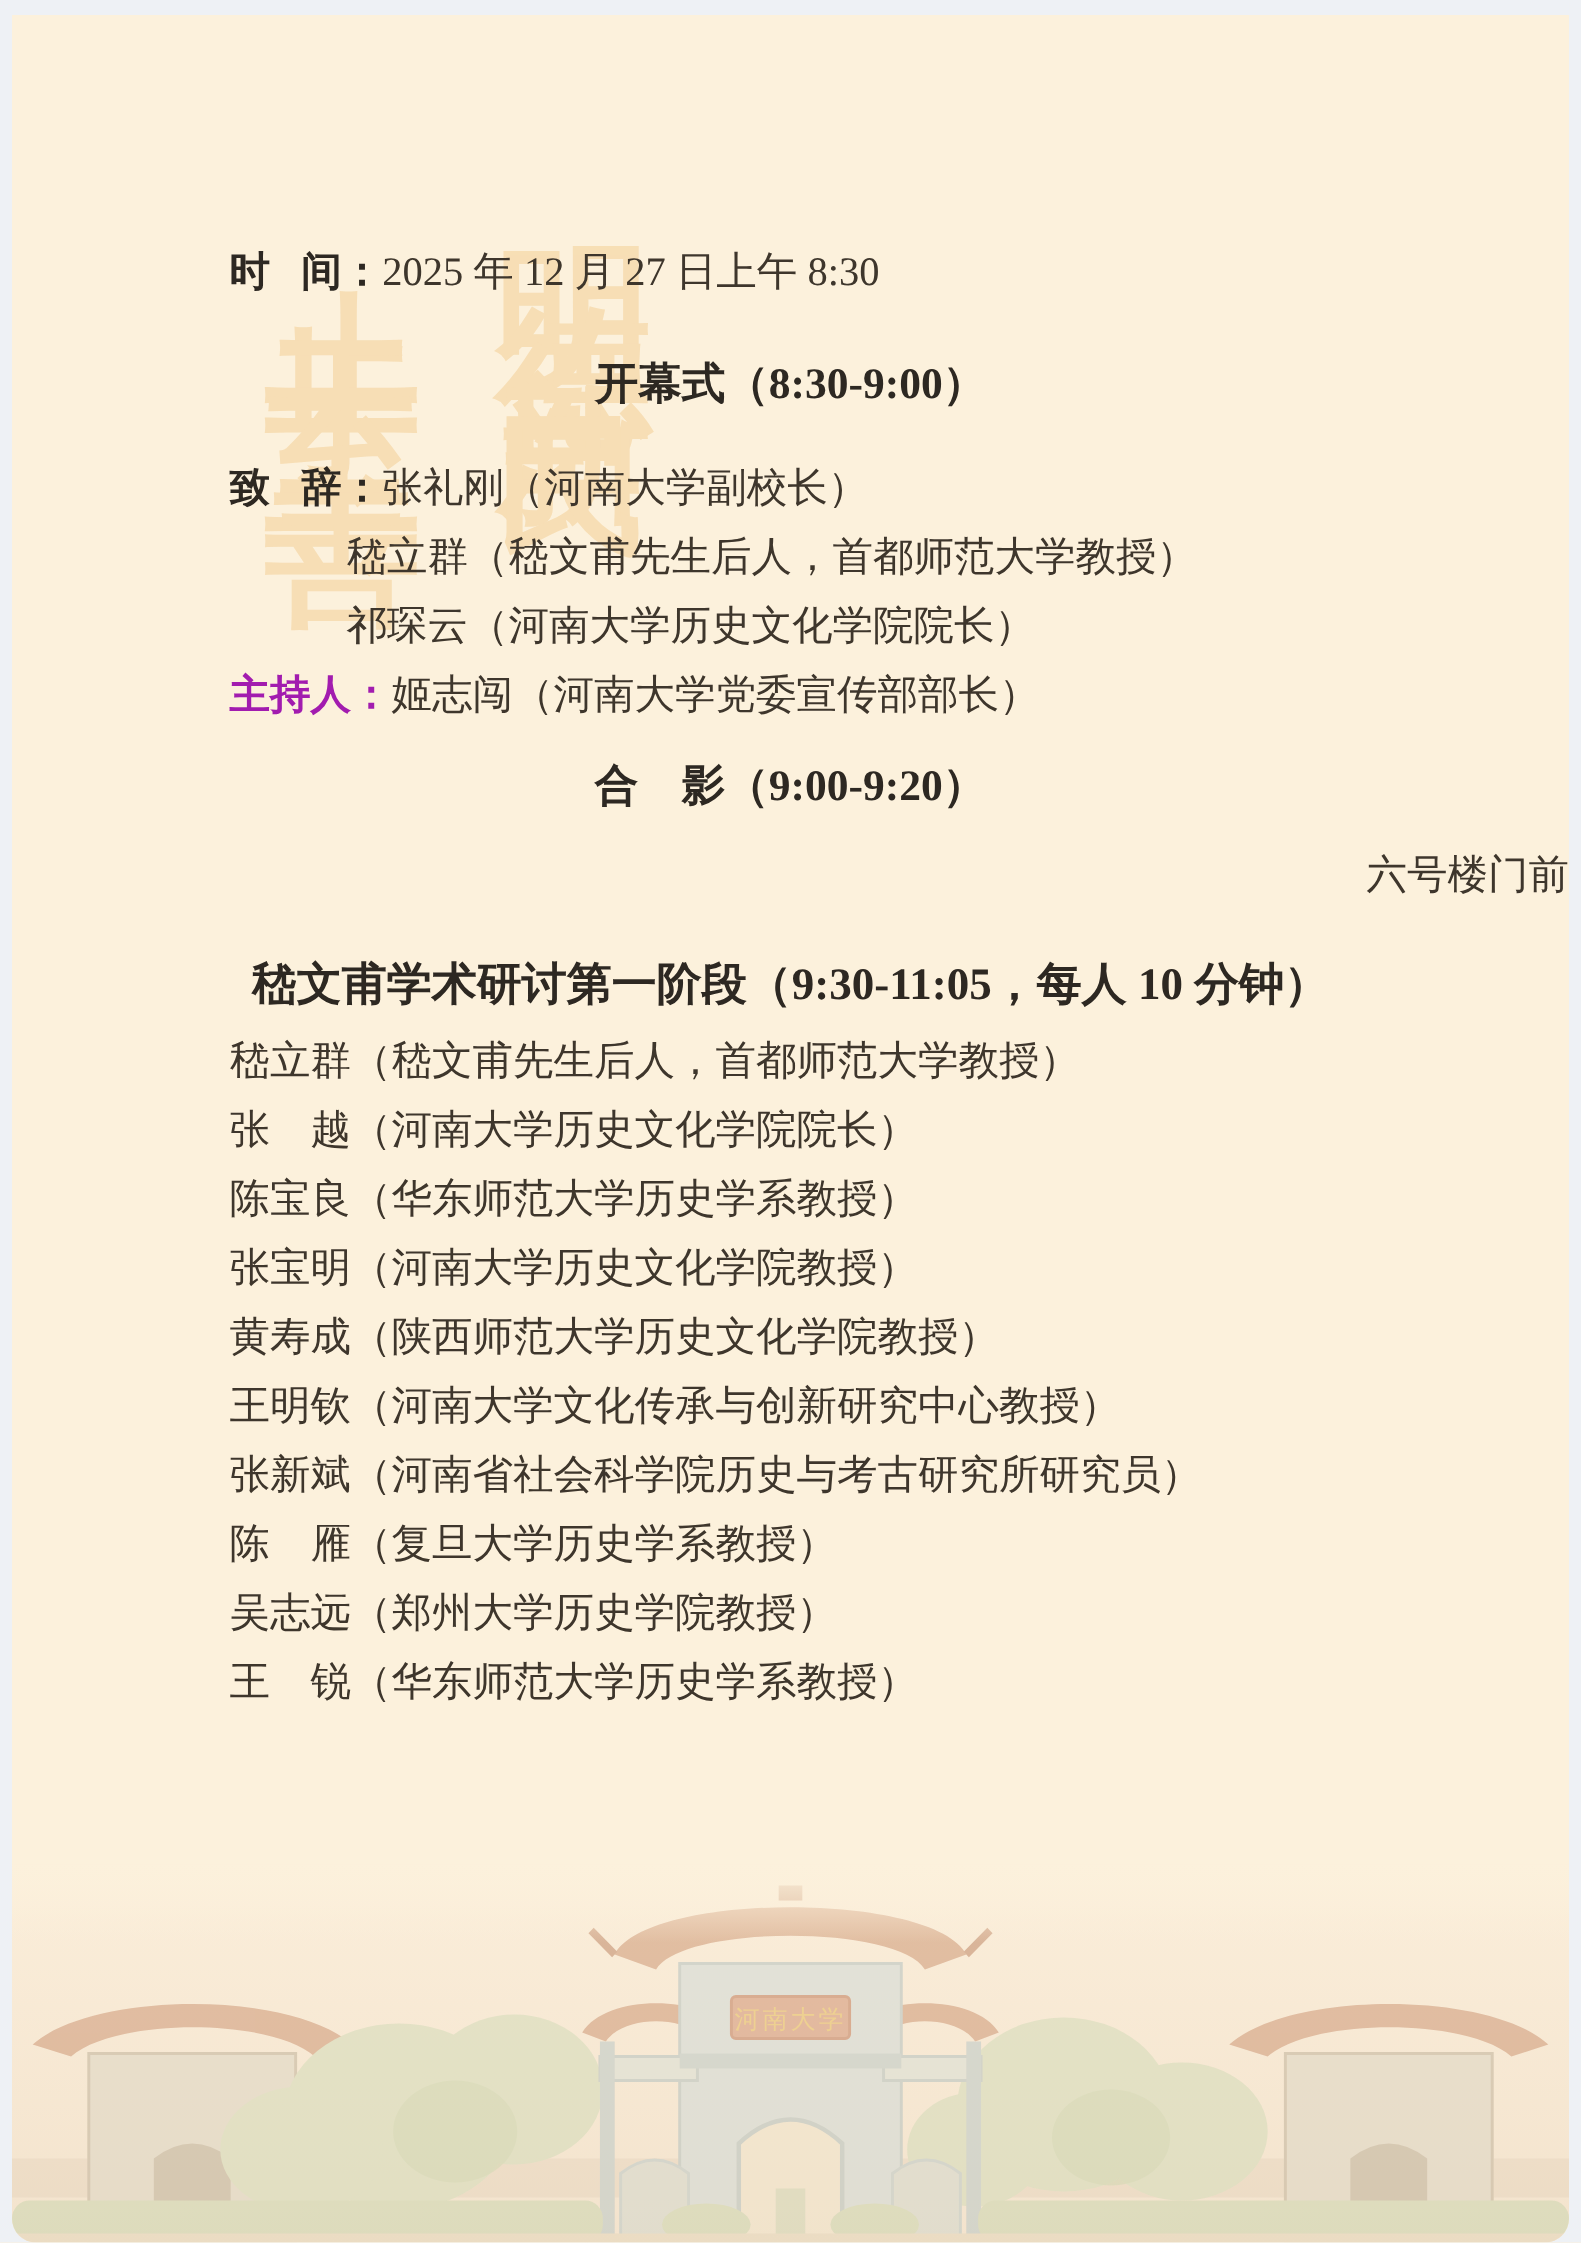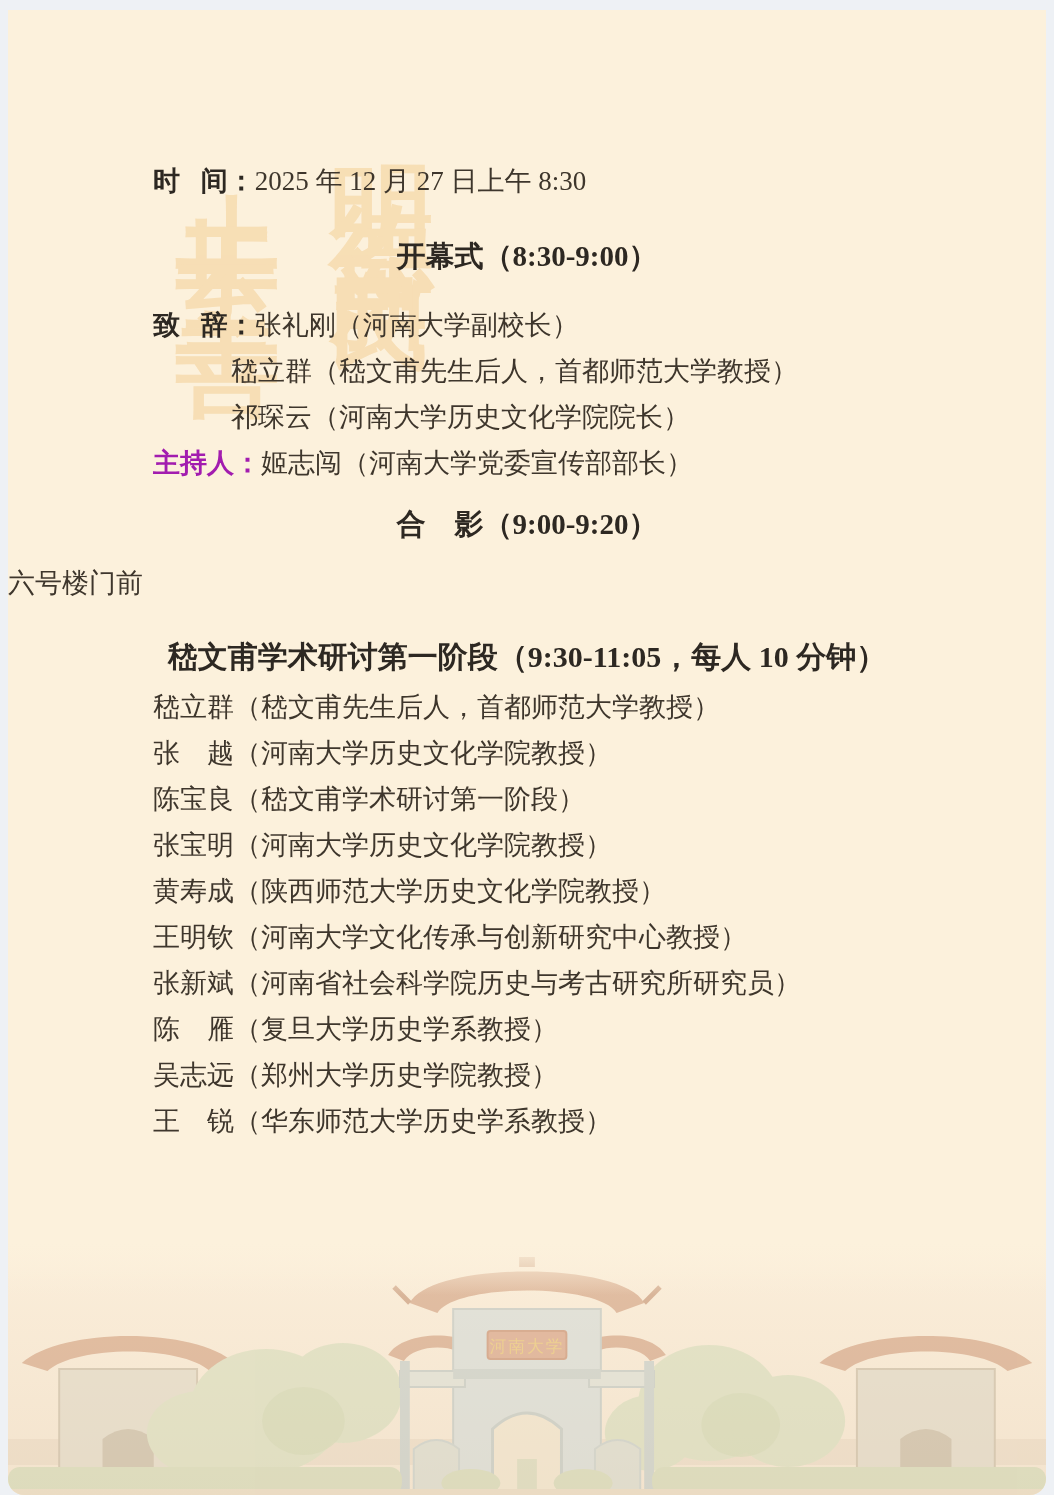--- a/index.html
+++ b/index.html
@@ -37,21 +37,21 @@
   .label{font-weight:700;color:#2d2822;word-spacing:14px;}
   .hostlabel{font-weight:700;color:#a21caf;}
   .indent{padding-left:223px;}
   .heading{
     text-align:center;padding-left:0;
     font-size:29px;line-height:32px;height:32px;
     font-weight:700;color:#2d2822;white-space:nowrap;
   }
   .h-session{font-size:30px;}
   .sub-center{
-    text-align:left;padding-left:0;
+    text-align:right;padding-left:0;
     font-size:27px;line-height:30px;height:30px;color:#3e362c;
   }
   .host-bold{font-size:25px;font-weight:700;color:#2d2822;}
   .mt-first{margin-top:156px;}
   .mt20{margin-top:20px;} .mt44{margin-top:44px;} .mt38{margin-top:38px;}
   .mt16{margin-top:16px;} .mt30{margin-top:30px;} .mt28{margin-top:28px;}
   .mt43{margin-top:43px;} .mt31{margin-top:31px;} .mt19{margin-top:19px;}
   
   .photo{position:absolute;left:0;bottom:0;width:100%;height:252px;display:block;}
 </style>
@@ -169,22 +169,22 @@
     </div>
 
     <div class="line heading mt30">合　影（9:00-9:20）</div>
     <div class="line sub-center mt28">六号楼门前</div>
 
     <div class="line heading h-session mt43">嵇文甫学术研讨第一阶段（9:30-11:05，每人 10 分钟）</div>
 
 
     <div>
       <div class="line mt19">嵇立群（嵇文甫先生后人，首都师范大学教授）</div>
-      <div class="line mt16">张　越（河南大学历史文化学院教授）</div>
-      <div class="line mt16">陈宝良（嵇文甫学术研讨第一阶段）</div>
+      <div class="line mt16">张　越（河南大学历史文化学院院长）</div>
+      <div class="line mt16">陈宝良（华东师范大学历史学系教授）</div>
       <div class="line mt16">张宝明（河南大学历史文化学院教授）</div>
       <div class="line mt16">黄寿成（陕西师范大学历史文化学院教授）</div>
       <div class="line mt16">王明钦（河南大学文化传承与创新研究中心教授）</div>
       <div class="line mt16">张新斌（河南省社会科学院历史与考古研究所研究员）</div>
       <div class="line mt16">陈　雁（复旦大学历史学系教授）</div>
       <div class="line mt16">吴志远（郑州大学历史学院教授）</div>
       <div class="line mt16">王　锐（华东师范大学历史学系教授）</div>
     </div>
 
   </main>

